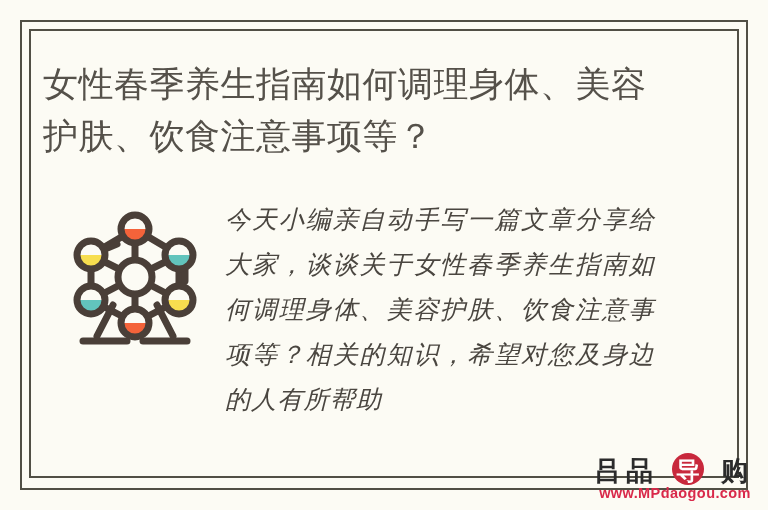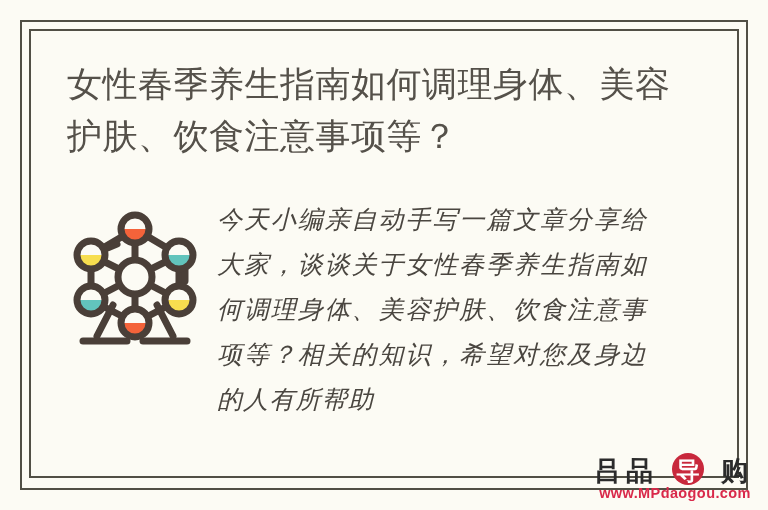--- a/index.html
+++ b/index.html
@@ -51,21 +51,21 @@
     left: 29px;
     top: 29px;
     right: 29px;
     bottom: 32px;
     box-sizing: border-box;
   }
 
   
   .headline {
     position: absolute;
-    left: 38px;
+    left: 14px;
     top: 29px;
     width: 620px;
     color: #55514A;
     font-size: 35px;
     line-height: 52px;
     letter-spacing: 0.5px;
     font-weight: 400;
     white-space: pre-wrap;
     font-family: "Liberation Sans", "DejaVu Sans", sans-serif;
   }
@@ -83,21 +83,21 @@
   .illustration {
     flex: 0 0 auto;
     width: 136px;
     height: 140px;
     margin-top: 8px;
     margin-left: 16px;
   }
 
   .article-text {
     flex: 1 1 auto;
-    margin-left: 14px;
+    margin-left: 22px;
     color: #4A4640;
     font-size: 25px;
     line-height: 45px;
     letter-spacing: 1.2px;
     font-family: "DejaVu Serif", "Liberation Serif", serif;
     font-style: italic;
     text-align: justify;
     max-width: 430px;
     word-break: break-all;
   }

